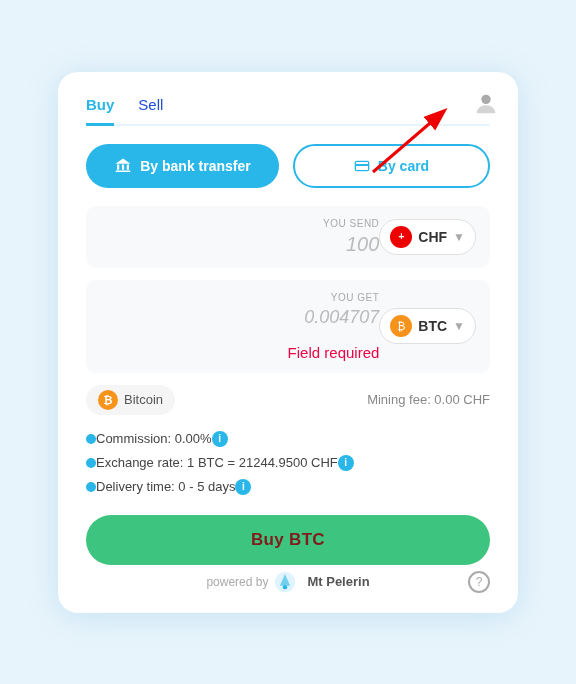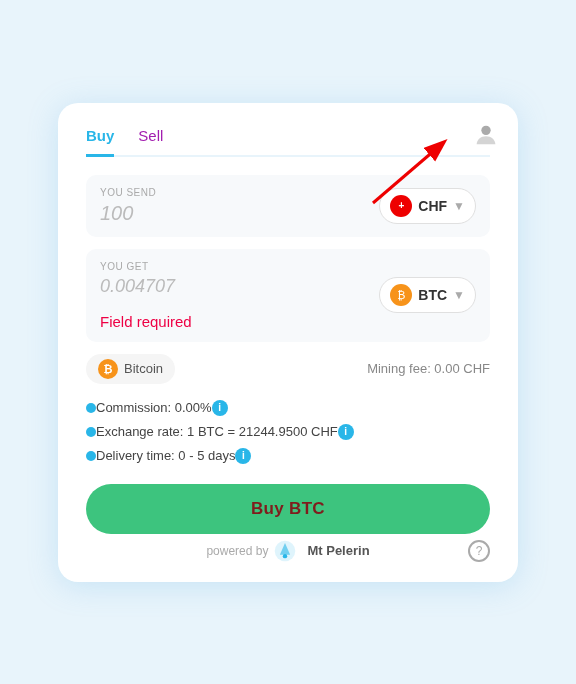--- a/index.html
+++ b/index.html
@@ -32,21 +32,21 @@
       display: flex;
       gap: 24px;
       margin-bottom: 18px;
       border-bottom: 2px solid #e8f4fb;
       text-align: right;
     }
     .tab {
       padding-bottom: 10px;
       font-size: 15px;
       cursor: pointer;
-      color: #a21caf;
+      color: #1d4ed8;
       border-bottom: 3px solid transparent;
       margin-bottom: -2px;
     }
     .tab.active {
       color: #29b6e8;
       border-bottom: 3px solid #29b6e8;
       font-weight: 600;
     }
     .payment-buttons {
       display: flex;
@@ -150,20 +150,21 @@
       font-size: 12px;
     }
     .field-required {
       font-size: 15px;
       color: #e04;
       margin-top: 16px;
       display: block;
     }
     .input-left {
       flex: 1;
+      text-align: right;
     }
     .info-row {
       display: flex;
       align-items: center;
       margin-bottom: 16px;
       gap: 10px;
     }
     .coin-tag {
       display: flex;
       align-items: center;
@@ -305,20 +306,39 @@
     <line x1="20" y1="70" x2="90" y2="10" stroke="#e00" stroke-width="3" marker-end="url(#arrowhead)"></line>
   </svg>
 
   
   <div class="tabs">
     <div class="tab active">Buy</div>
     <div class="tab">Sell</div>
   </div>
 
   
+  <div class="payment-buttons">
+    <button class="btn-bank">
+      <svg width="18" height="18" viewBox="0 0 24 24" fill="white">
+        <rect x="2" y="18" width="20" height="2" rx="1"></rect>
+        <rect x="4" y="10" width="3" height="7"></rect>
+        <rect x="10.5" y="10" width="3" height="7"></rect>
+        <rect x="17" y="10" width="3" height="7"></rect>
+        <polygon points="12,2 2,9 22,9"></polygon>
+      </svg>
+      <span>By bank transfer</span>
+    </button>
+    <button class="btn-card">
+      <svg width="16" height="16" viewBox="0 0 24 24" fill="#29b6e8">
+        <rect x="2" y="5" width="20" height="14" rx="2" fill="none" stroke="#29b6e8" stroke-width="2"></rect>
+        <rect x="2" y="9" width="20" height="3" fill="#29b6e8"></rect>
+      </svg>
+      <span>By card</span>
+    </button>
+  </div>
 
   
   <div class="input-row">
     <div class="input-left">
       <span class="input-label">YOU SEND</span>
       <div class="input-value">100</div>
     </div>
     <div class="currency-selector">
       <div class="currency-flag chf-flag">+</div>
       <span class="currency-text">CHF</span>

